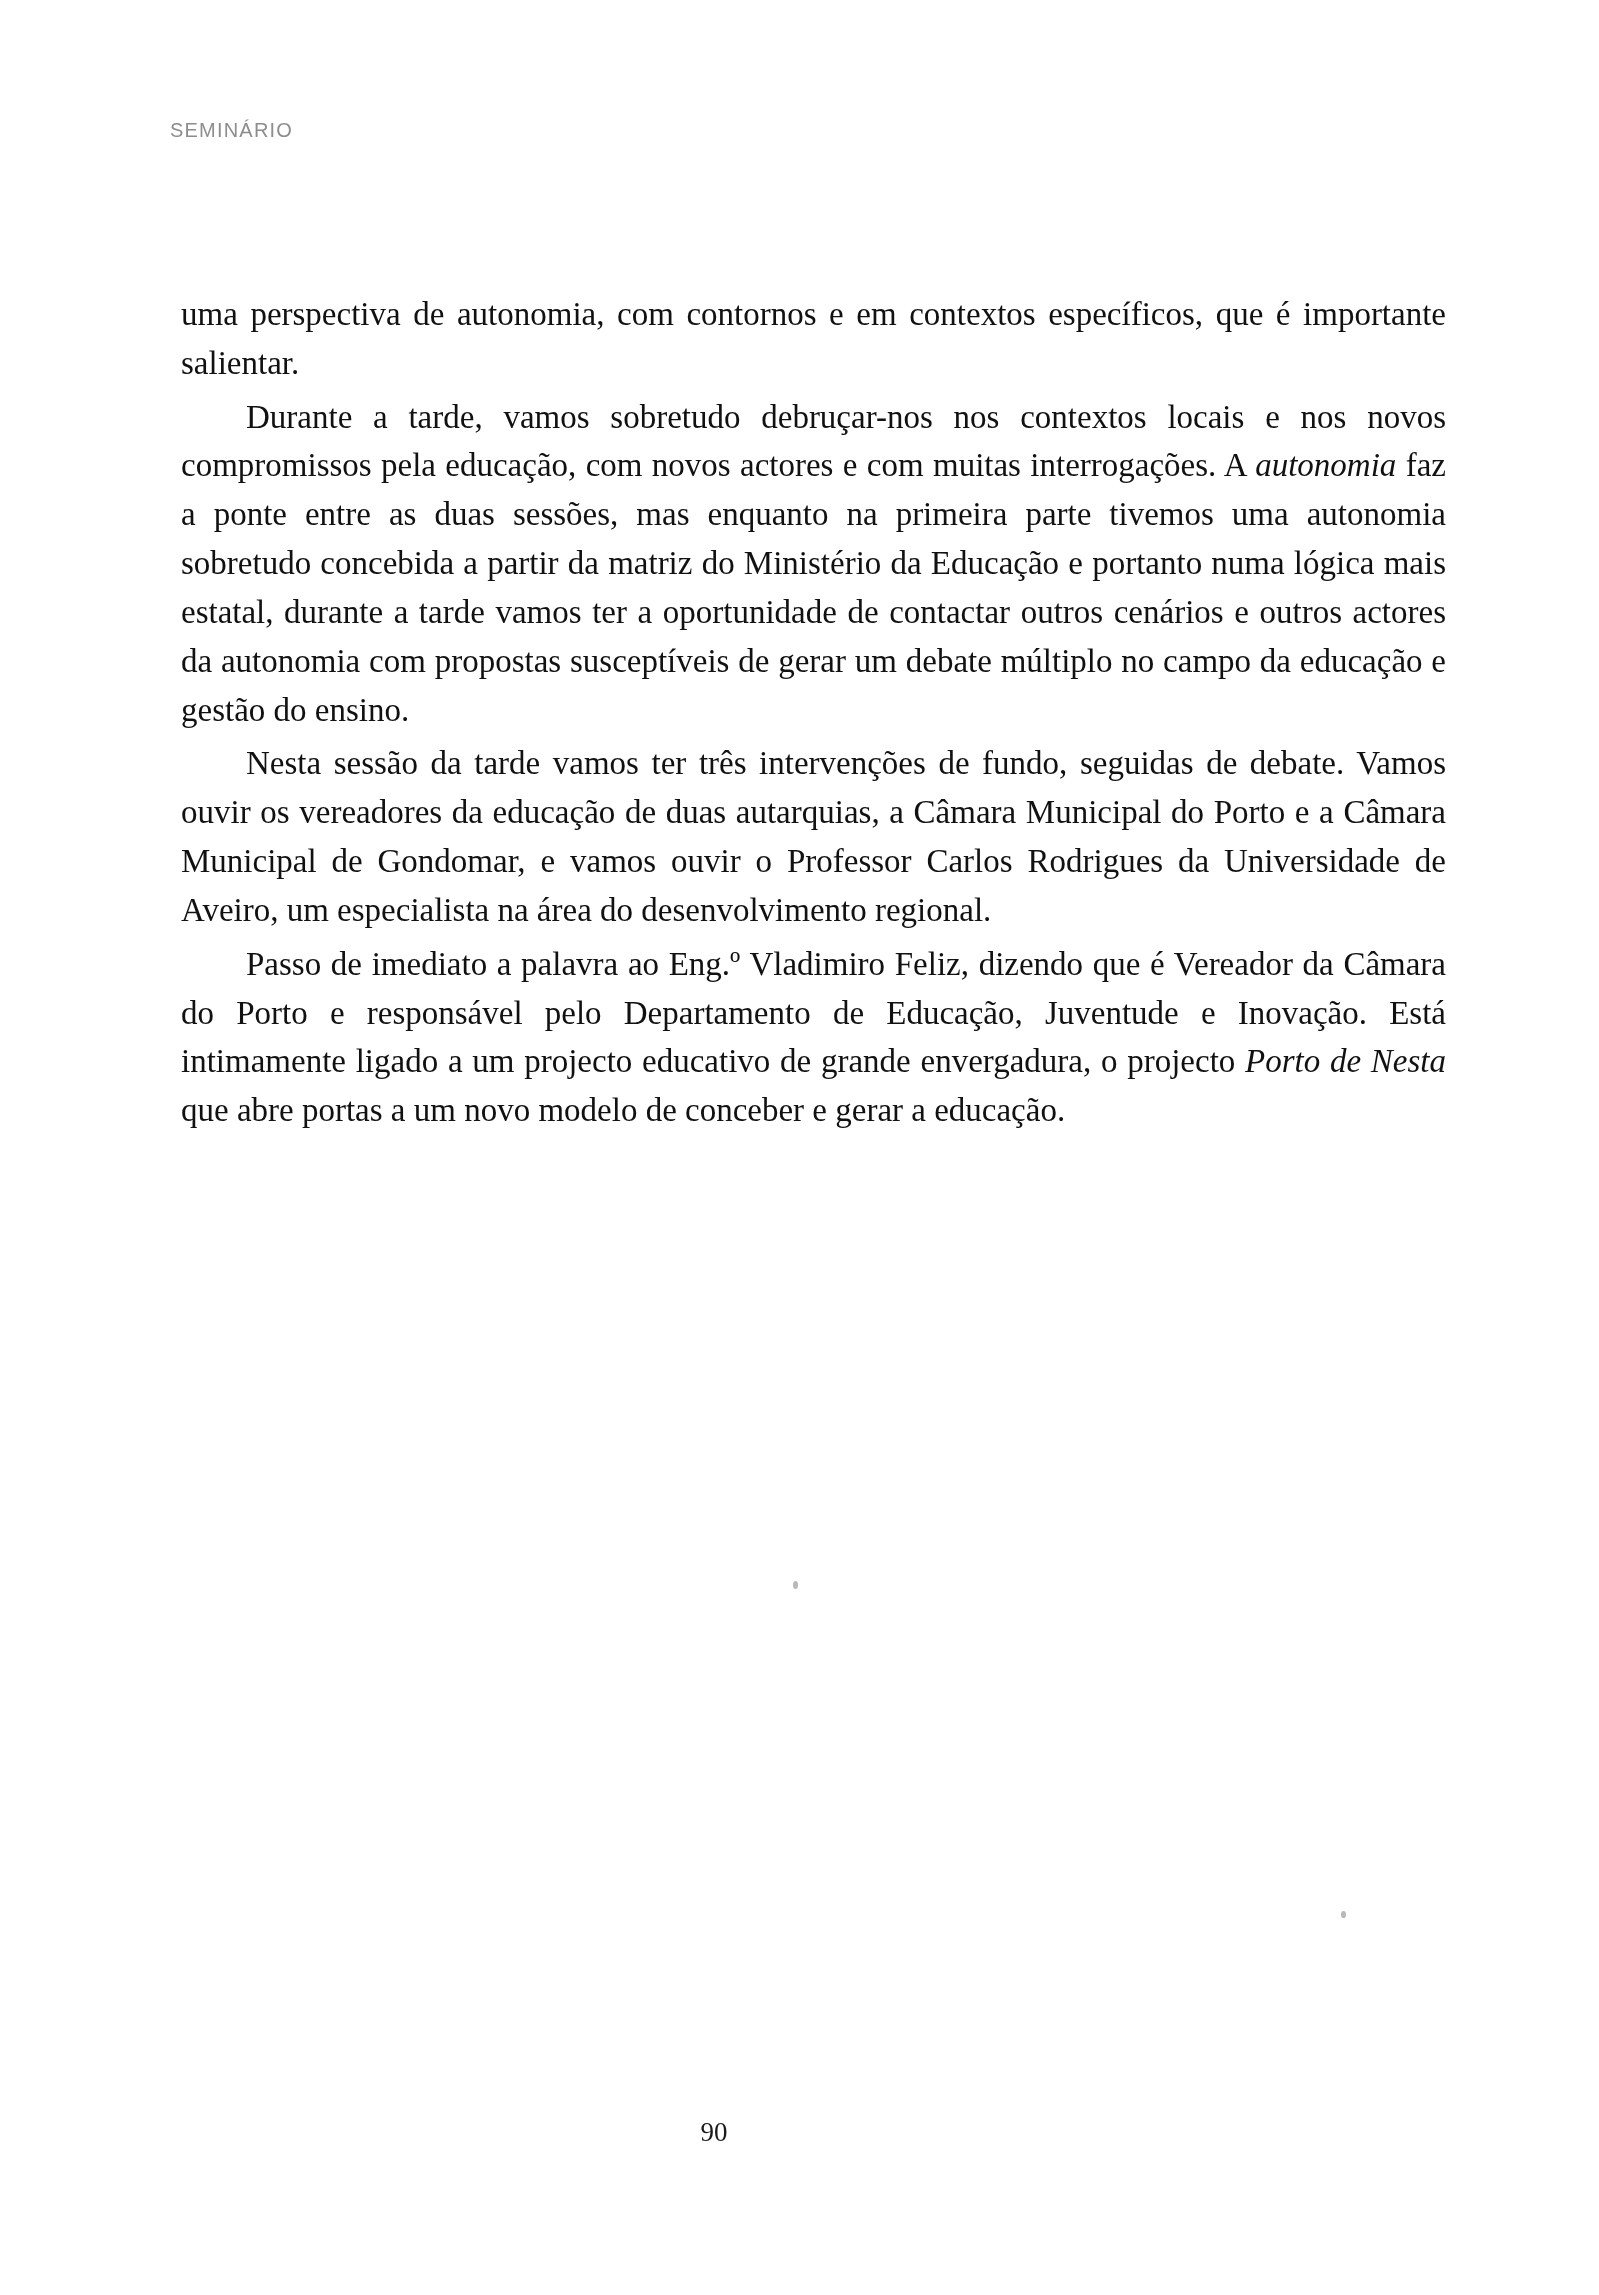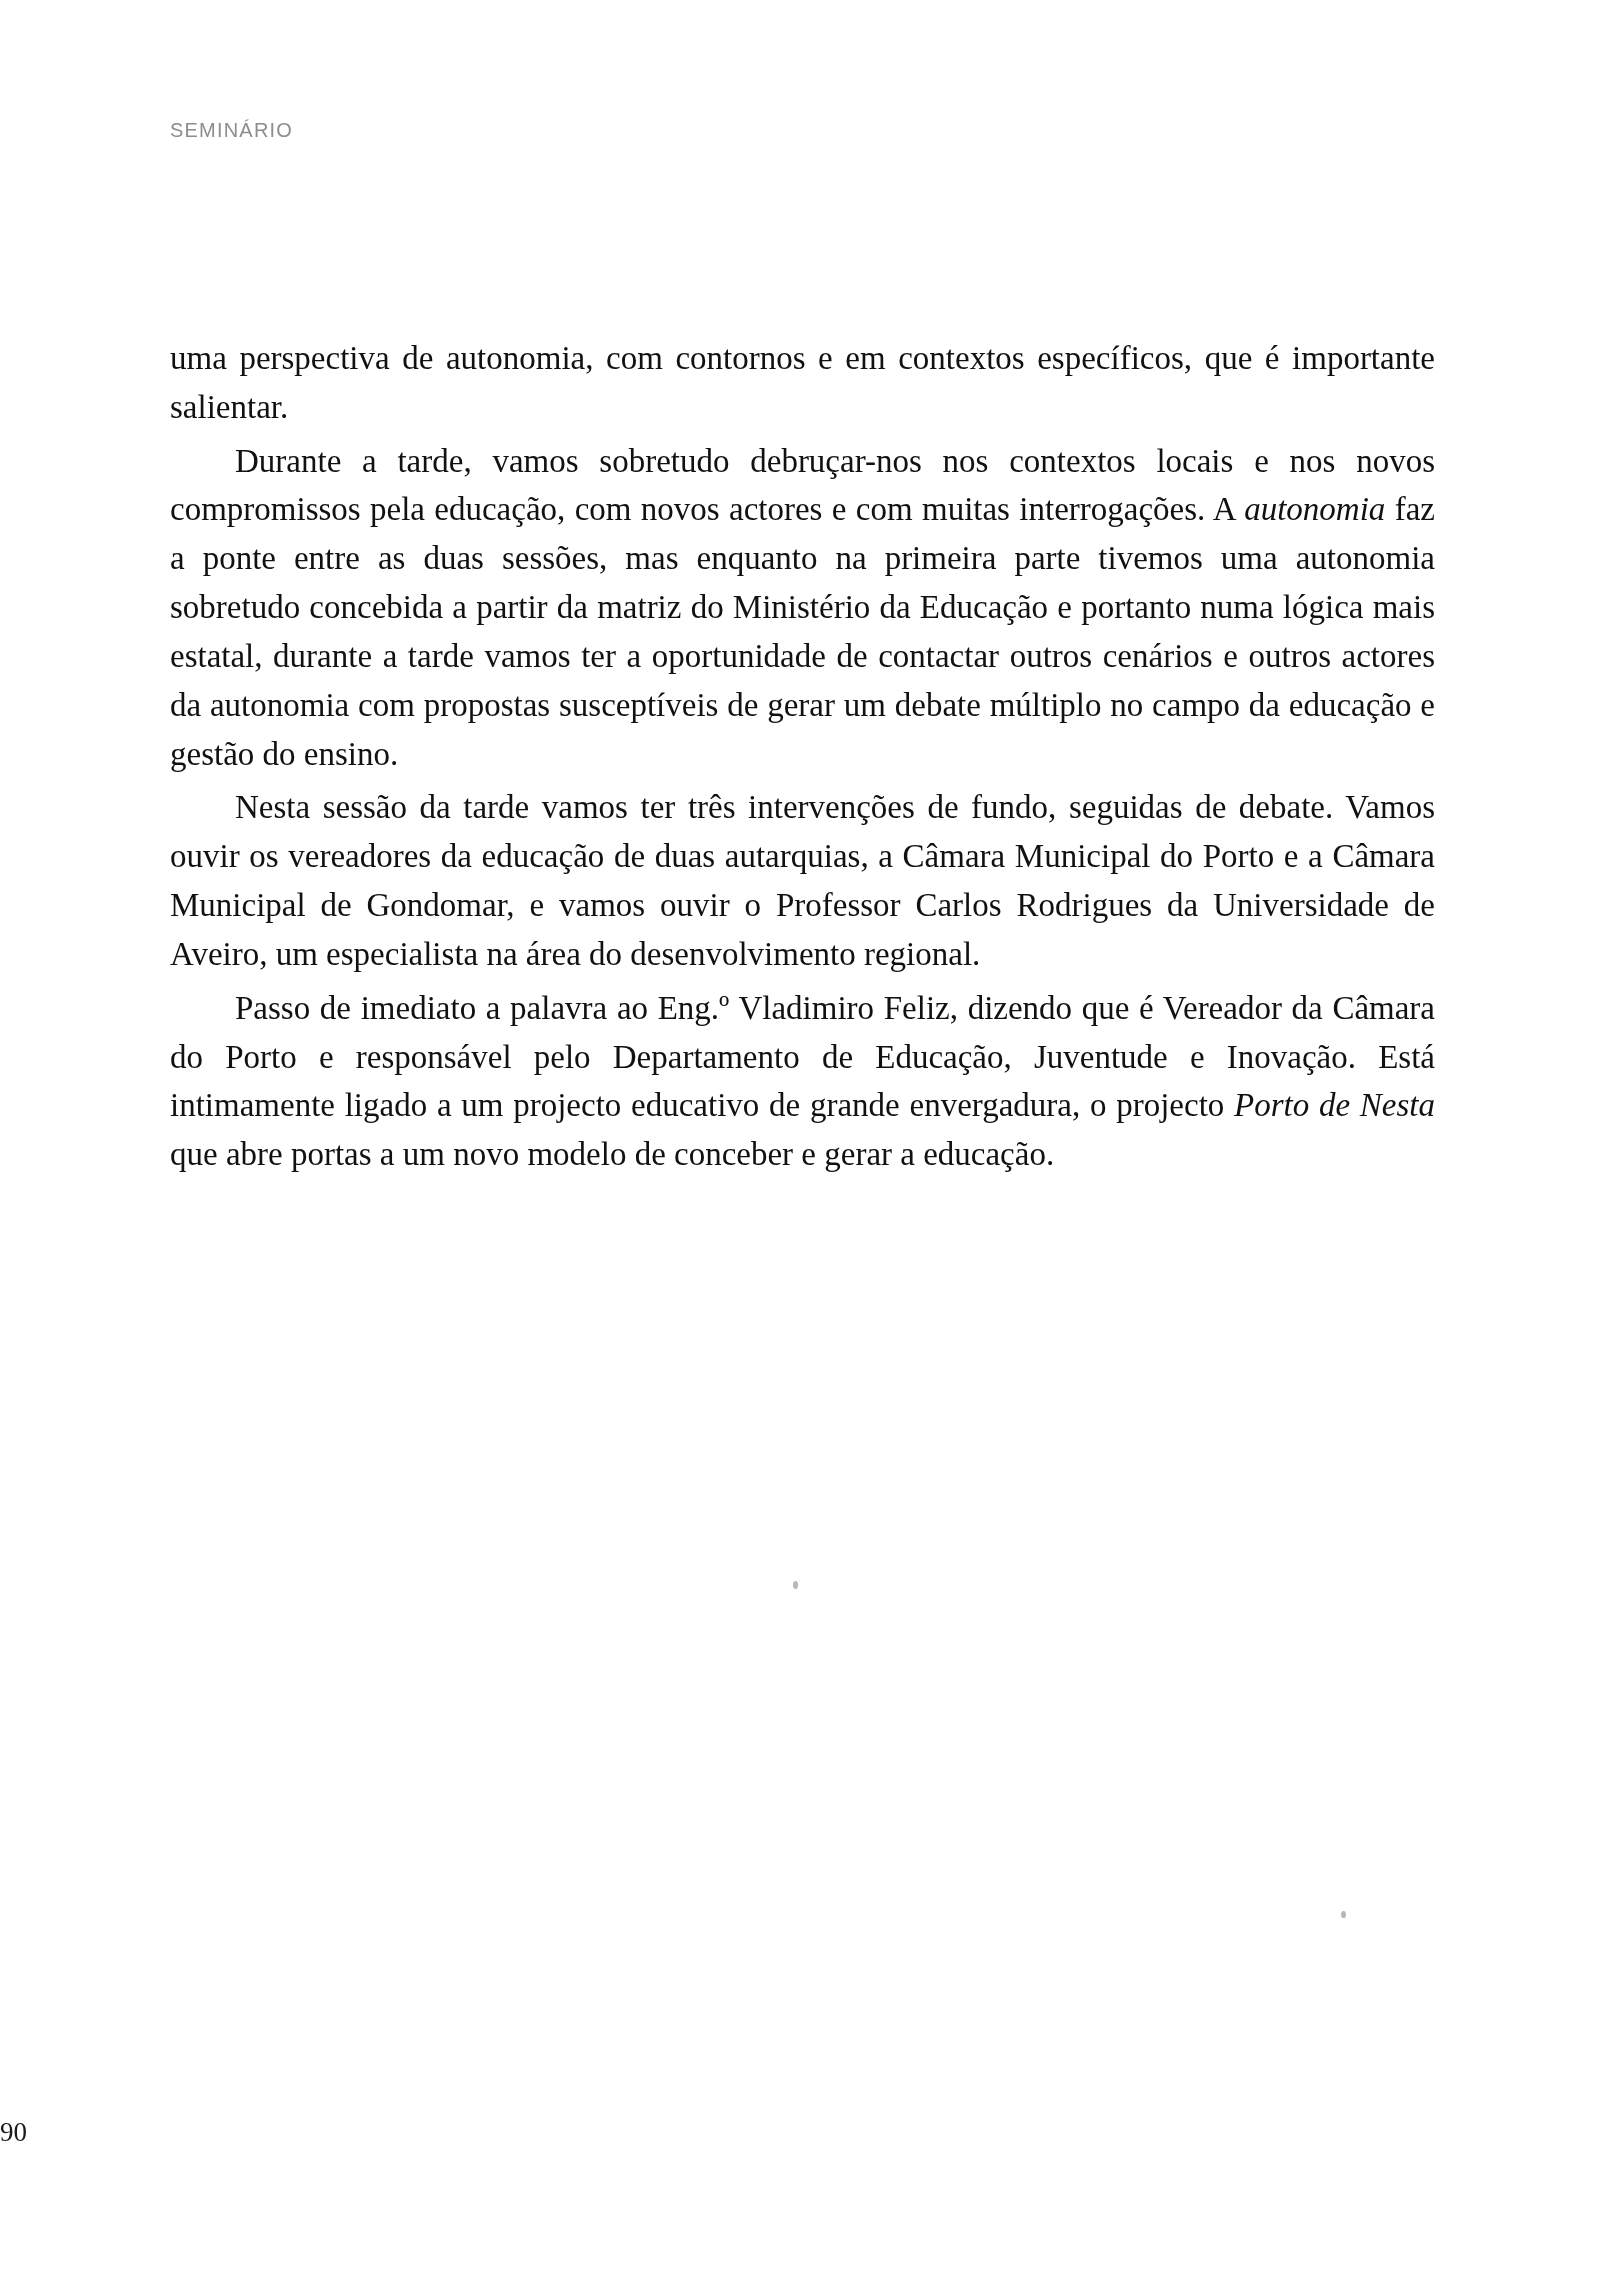--- a/index.html
+++ b/index.html
@@ -31,23 +31,22 @@
     font-size: 20px;
     letter-spacing: 1.2px;
     color: #8d8d8d;
     white-space: nowrap;
   }
 
   
   .textblock {
     position: absolute;
     top: 290px;
-    left: 170px;
+    left: 181px;
     width: 1265px;
-    margin-top: 44px;
   }
 
   .para {
     font-size: 33px;
     line-height: 1.48;
     text-align: justify;
     text-justify: inter-word;
     margin: 0 0 5px 0;
     hyphens: none;
   }
@@ -81,21 +80,21 @@
     top: 1911px;
     width: 5px;
     height: 6.7px;
   }
 
   .folio {
     position: absolute;
     top: 2117px;
     left: 0;
     width: 1428px;
-    text-align: left;
+    text-align: center;
     font-size: 27px;
     color: #1a1a1a;
   }
 </style>
 </head>
 <body>
 
 <div class="page">
 
   <div class="running-head">SEMINÁRIO</div>

